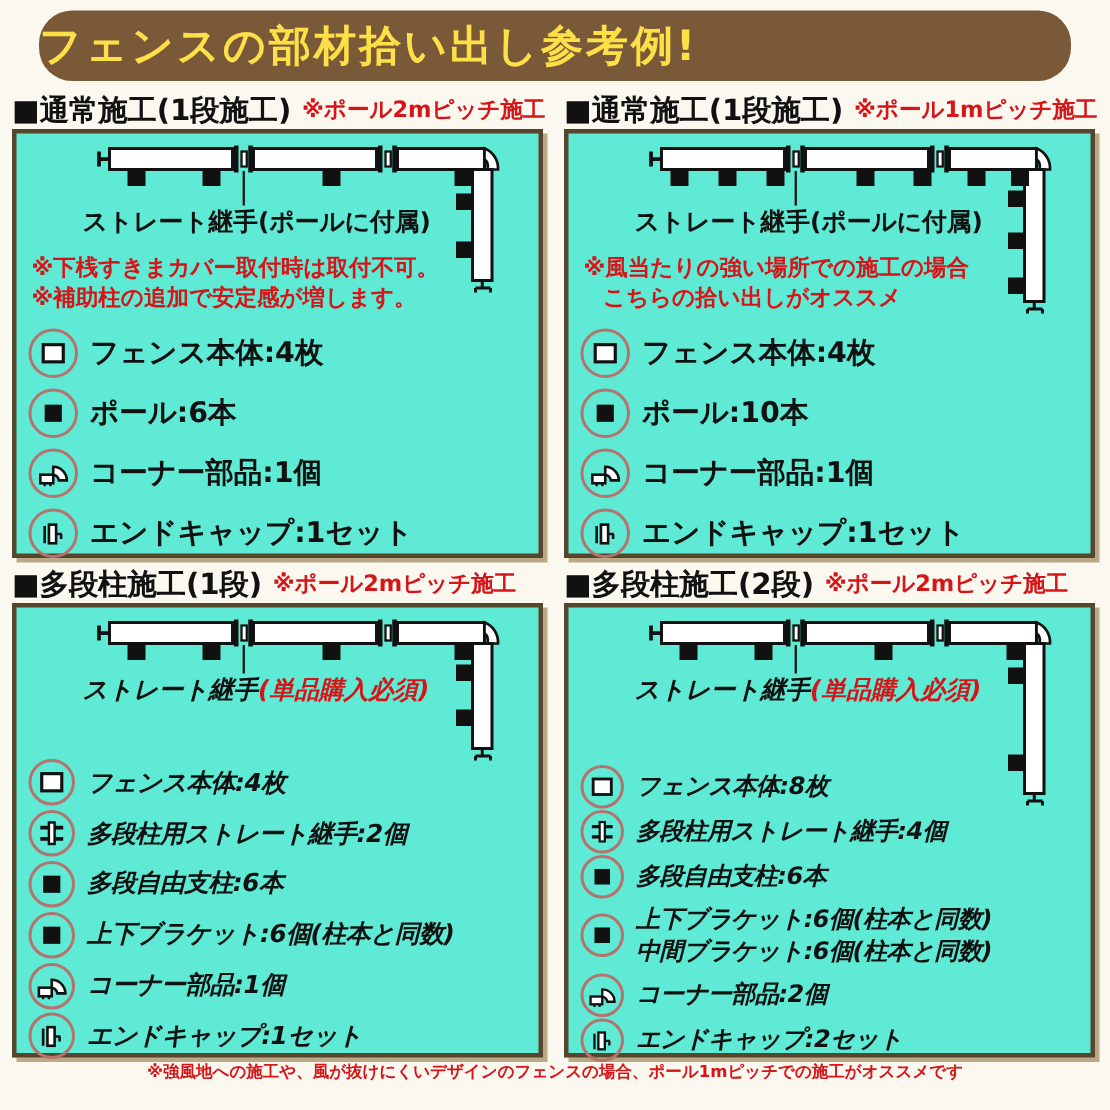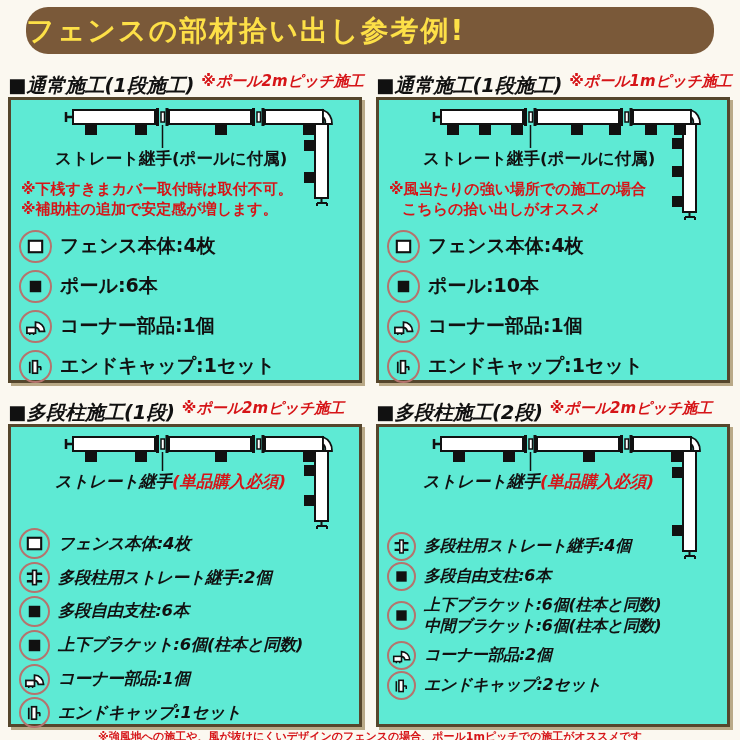--- a/index.html
+++ b/index.html
@@ -8,21 +8,21 @@
     background:#fbf8f0;color:#111;
     font-family:"DejaVu Sans","Liberation Sans",sans-serif;
     font-weight:bold;
   }
   .header{
     margin:7px 26px 4px;height:47px;background:#7a5939;
     border-radius:22px;display:flex;align-items:center;justify-content:flex-start;
     color:#fde047;font-size:28px;letter-spacing:2px;
   }
   .grid{display:grid;grid-template-columns:356px 356px;column-gap:12px;row-gap:2px;padding:0 4px 0 8px;}
-  .ptitle{display:flex;align-items:flex-start;height:25px;margin-top:14px;white-space:nowrap;font-style:italic;}
+  .ptitle{display:flex;align-items:center;height:25px;margin-top:3px;white-space:nowrap;}
   .ptitle .main{font-size:19.5px;}
   .ptitle .pitch{font-size:15px;color:#d61518;margin-left:7px;}
   .pbox{
     border:3px solid #55462c;box-shadow:3px 3px 0 #b9a987;
     background:#5eead4;box-sizing:border-box;width:354px;padding:4px 8px 0;
   }
   .pbox.top{height:286px;}
   .pbox.bottom{height:303px;font-style:italic;}
   .diag{position:relative;}
   .diag svg.fence{position:absolute;top:0;left:0;overflow:visible;}
@@ -351,20 +351,28 @@
             <rect x="285" y="36" width="11" height="11" fill="#111"></rect>
             <rect x="285" y="94" width="11" height="11" fill="#111"></rect>
             <line x1="143.5" y1="21" x2="143.5" y2="40" stroke="#111" stroke-width="1.5"></line>
           </svg>
           <div class="jlabel">ストレート継手<span class="red">(単品購入必須)</span></div>
         </div>
         <div class="items">
           <div class="item ">
             <span class="circle">
               <svg viewBox="0 0 22 22">
+                <rect x="4" y="5" width="14" height="12" fill="#fff" stroke="#111" stroke-width="2.2"></rect>
+              </svg>
+            </span>
+            <span class="ilabel">フェンス本体:8枚</span>
+          </div>
+          <div class="item ">
+            <span class="circle">
+              <svg viewBox="0 0 22 22">
                 <path d="M3 7 H19 M3 15 H19" stroke="#111" stroke-width="2.6" fill="none"></path>
                 <rect x="9" y="3.5" width="4" height="15" fill="#fff" stroke="#111" stroke-width="1.7"></rect>
               </svg>
             </span>
             <span class="ilabel">多段柱用ストレート継手:4個</span>
           </div>
           <div class="item ">
             <span class="circle">
               <svg viewBox="0 0 22 22">
                 <rect x="5" y="5" width="12" height="12" fill="#111"></rect>

